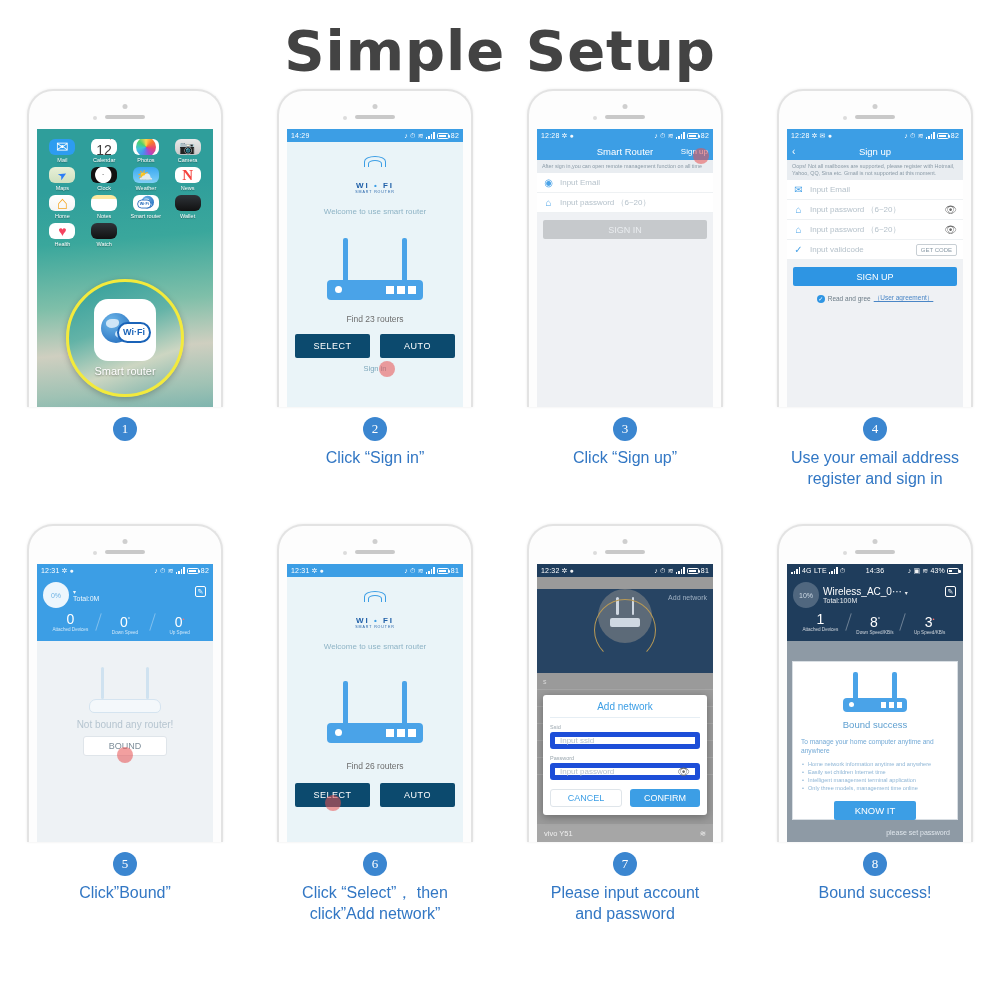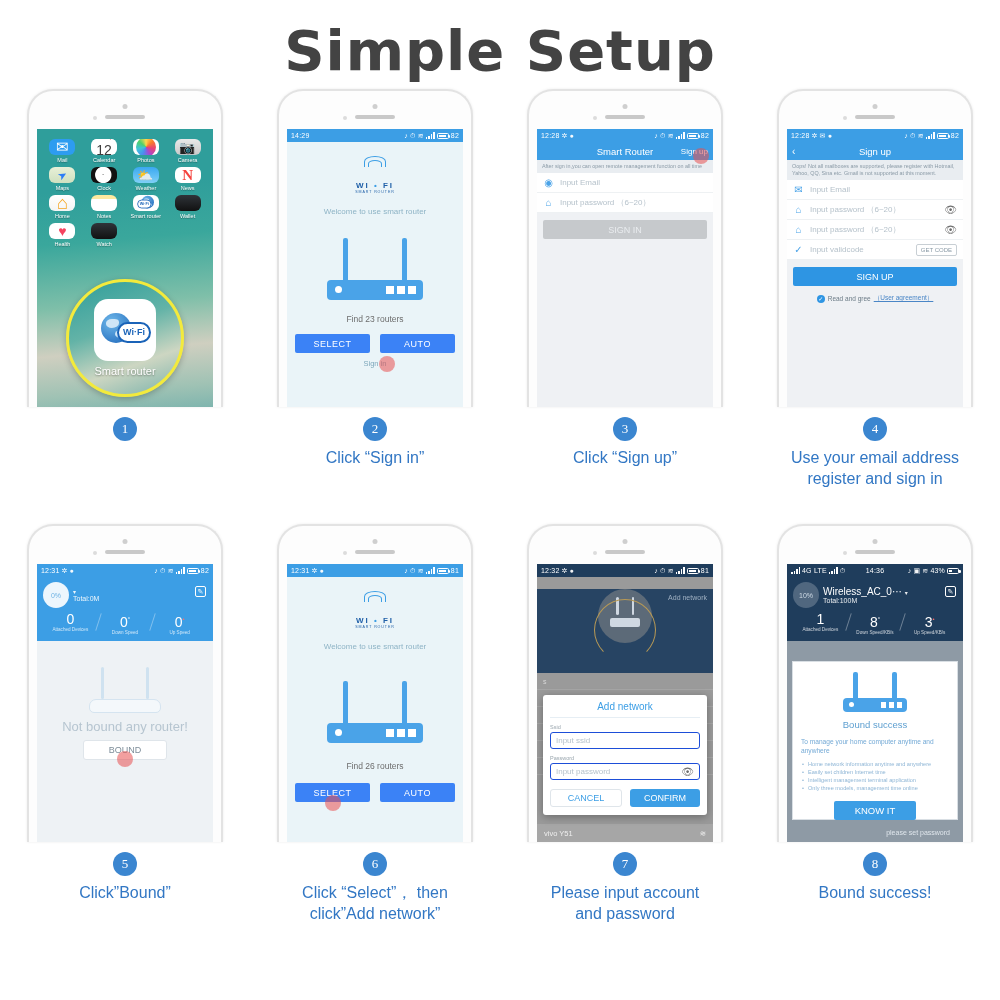--- a/index.html
+++ b/index.html
@@ -136,21 +136,21 @@
   .router-art { margin:22px auto 0; width:96px; height:62px; position:relative; }
   .router-art .ant { position:absolute; width:5px; background:#4aa3e8; border-radius:2px; }
   .router-art .ant.l { left:16px; top:0; height:44px; }
   .router-art .ant.r { right:16px; top:0; height:44px; }
   .router-art .body { position:absolute; left:0; right:0; bottom:0; height:20px; background:#4aa3e8; border-radius:4px; }
   .router-art .led { position:absolute; left:8px; bottom:7px; width:7px; height:7px; border-radius:50%; background:#fff; }
   .router-art .ports { position:absolute; right:7px; bottom:6px; display:flex; gap:3px; }
   .router-art .ports i { width:8px; height:8px; background:#fff; display:block; }
   .find-text { text-align:center; font-size:8.5px; color:#6d6d6d; margin-top:14px; }
   .btn-row { display:flex; gap:10px; padding:0 8px; margin-top:10px; }
-  .flat-btn { flex:1; height:19px; background:#3b82f6; color:#fff; font-size:9px; display:flex; align-items:center; justify-content:center; border-radius:2px; letter-spacing:.5px; }
+  .flat-btn { flex:1; height:24px; background:#0c4a6e; color:#fff; font-size:9px; display:flex; align-items:center; justify-content:center; border-radius:2px; letter-spacing:.5px; }
   .signin-link { text-align:center; font-size:7.5px; color:#7fa8bc; margin-top:6px; position:relative; }
   .tap { position:absolute; width:16px; height:16px; border-radius:50%; background:rgba(232,80,80,.55); }
 
   
   .appbar { height:18px; background:#3c9ee5; color:#fff; display:flex; align-items:center; justify-content:center; position:relative; font-size:9.5px; }
   .appbar .right-link { position:absolute; right:5px; font-size:8px; }
   .appbar .back { position:absolute; left:5px; font-size:10px; }
   .hintbar { background:#e9edf1; color:#8a9aa6; font-size:5.4px; line-height:7px; padding:3px 5px; }
   .field { background:#fff; border-bottom:1px solid #eef1f3; height:20px; display:flex; align-items:center; gap:6px; padding:0 6px; font-size:8px; color:#b6c2cb; }
   .fld-ic { width:11px; height:11px; color:#4aa3e8; display:flex; align-items:center; justify-content:center; font-size:10px; flex:none; }
@@ -178,39 +178,39 @@
   .dh-stat .v { font-size:14px; line-height:16px; }
   .dh-stat .v sup { font-size:6px; }
   .dh-stat .k { font-size:4.6px; opacity:.75; }
   .dh-sep { position:absolute; left:0; top:2px; width:1px; height:18px; background:rgba(255,255,255,.35); transform:rotate(18deg); }
   .dash-body { position:relative; flex:1; background:#eef2f5; padding-top:26px; text-align:center; }
   .router-outline { width:72px; height:46px; margin:0 auto; position:relative; }
   .router-outline .ant { position:absolute; width:3px; background:#cfe2f0; border-radius:2px; }
   .router-outline .ant.l { left:12px; top:0; height:32px; }
   .router-outline .ant.r { right:12px; top:0; height:32px; }
   .router-outline .body { position:absolute; left:0; right:0; bottom:0; height:14px; background:#f4f8fb; border:1.4px solid #d5e4f0; border-radius:7px 7px 5px 5px; }
-  .nobound { font-size:13px; color:#b6c5d0; margin-top:6px; }
+  .nobound { font-size:10px; color:#b6c5d0; margin-top:6px; }
   .bound-btn { margin:6px auto 0; width:84px; height:20px; border:1px solid #dfe5ea; background:#fff; border-radius:3px; font-size:9px; color:#7d8d99; display:flex; align-items:center; justify-content:center; position:relative; }
 
   
   .dark-hero { background:#274463; height:96px; position:relative; color:#cfd8e2; }
   .dark-hero .addnet { position:absolute; right:6px; top:5px; font-size:7px; color:#9fb0c2; }
   .hero-circle { width:54px; height:54px; border-radius:50%; background:#5c6a78; margin:12px auto 0; position:relative; }
   .hero-circle .ant { position:absolute; width:2.5px; height:18px; background:#cfd8e2; border-radius:2px; top:8px; }
   .hero-circle .ant.l { left:18px; } .hero-circle .ant.r { right:18px; }
   .hero-circle .body { position:absolute; left:12px; right:12px; bottom:16px; height:9px; background:#cfd8e2; border-radius:2px; }
   .hero-arc { position:absolute; left:50%; top:10px; transform:translateX(-50%); width:62px; height:62px; border:1.5px solid #b99a55; border-radius:50%; border-bottom-color:transparent; }
   .failtext { position:absolute; left:0; right:0; bottom:5px; text-align:center; font-size:7px; color:#9fb0c2; }
   .list-bg { position:absolute; left:0; right:0; top:96px; bottom:0; background:#9a9a9a; }
   .list-bg .li { height:17px; border-bottom:1px solid rgba(255,255,255,.12); padding:0 6px; font-size:7px; color:#d8d8d8; display:flex; align-items:center; }
   .vivo-bar { position:absolute; left:0; right:0; bottom:0; height:18px; background:#a6a6a6; display:flex; align-items:center; justify-content:space-between; padding:0 7px; font-size:7.5px; color:#efefef; }
   .dialog { position:absolute; left:6px; right:6px; top:118px; background:#fff; border-radius:3px; box-shadow:0 2px 8px rgba(0,0,0,.3); padding:6px 7px 8px; }
   .dlg-title { text-align:center; font-size:10px; color:#3c9ee5; padding-bottom:5px; border-bottom:1px solid #e6eef4; }
   .dlg-label { font-size:5.5px; color:#9aa6ae; margin:6px 0 2px; }
-  .dlg-input { border:1px solid #1d4ed8; border-radius:3px; height:17px; display:flex; align-items:center; padding:0 5px; font-size:8px; color:#b6c2cb; }
+  .dlg-input { border:5px solid #1d4ed8; border-radius:3px; height:17px; display:flex; align-items:center; padding:0 5px; font-size:8px; color:#b6c2cb; }
   .dlg-btns { display:flex; gap:8px; margin-top:9px; }
   .dlg-btn { flex:1; height:18px; border-radius:3px; display:flex; align-items:center; justify-content:center; font-size:9px; }
   .dlg-btn.ghost { border:1px solid #dfe5ea; color:#3c9ee5; background:#fff; }
   .dlg-btn.solid { background:#3c9ee5; color:#fff; }
 
   
   .success-card { position:absolute; left:5px; right:5px; top:84px; bottom:22px; background:#fff; border:1px solid #d9dfe4; padding:10px 8px; text-align:center; }
   .sc-title { font-size:9.5px; color:#5d9fd0; margin-top:7px; }
   .sc-desc { font-size:6.6px; color:#74aad6; text-align:left; margin-top:7px; line-height:9px; }
   .sc-list { text-align:left; margin-top:5px; }

